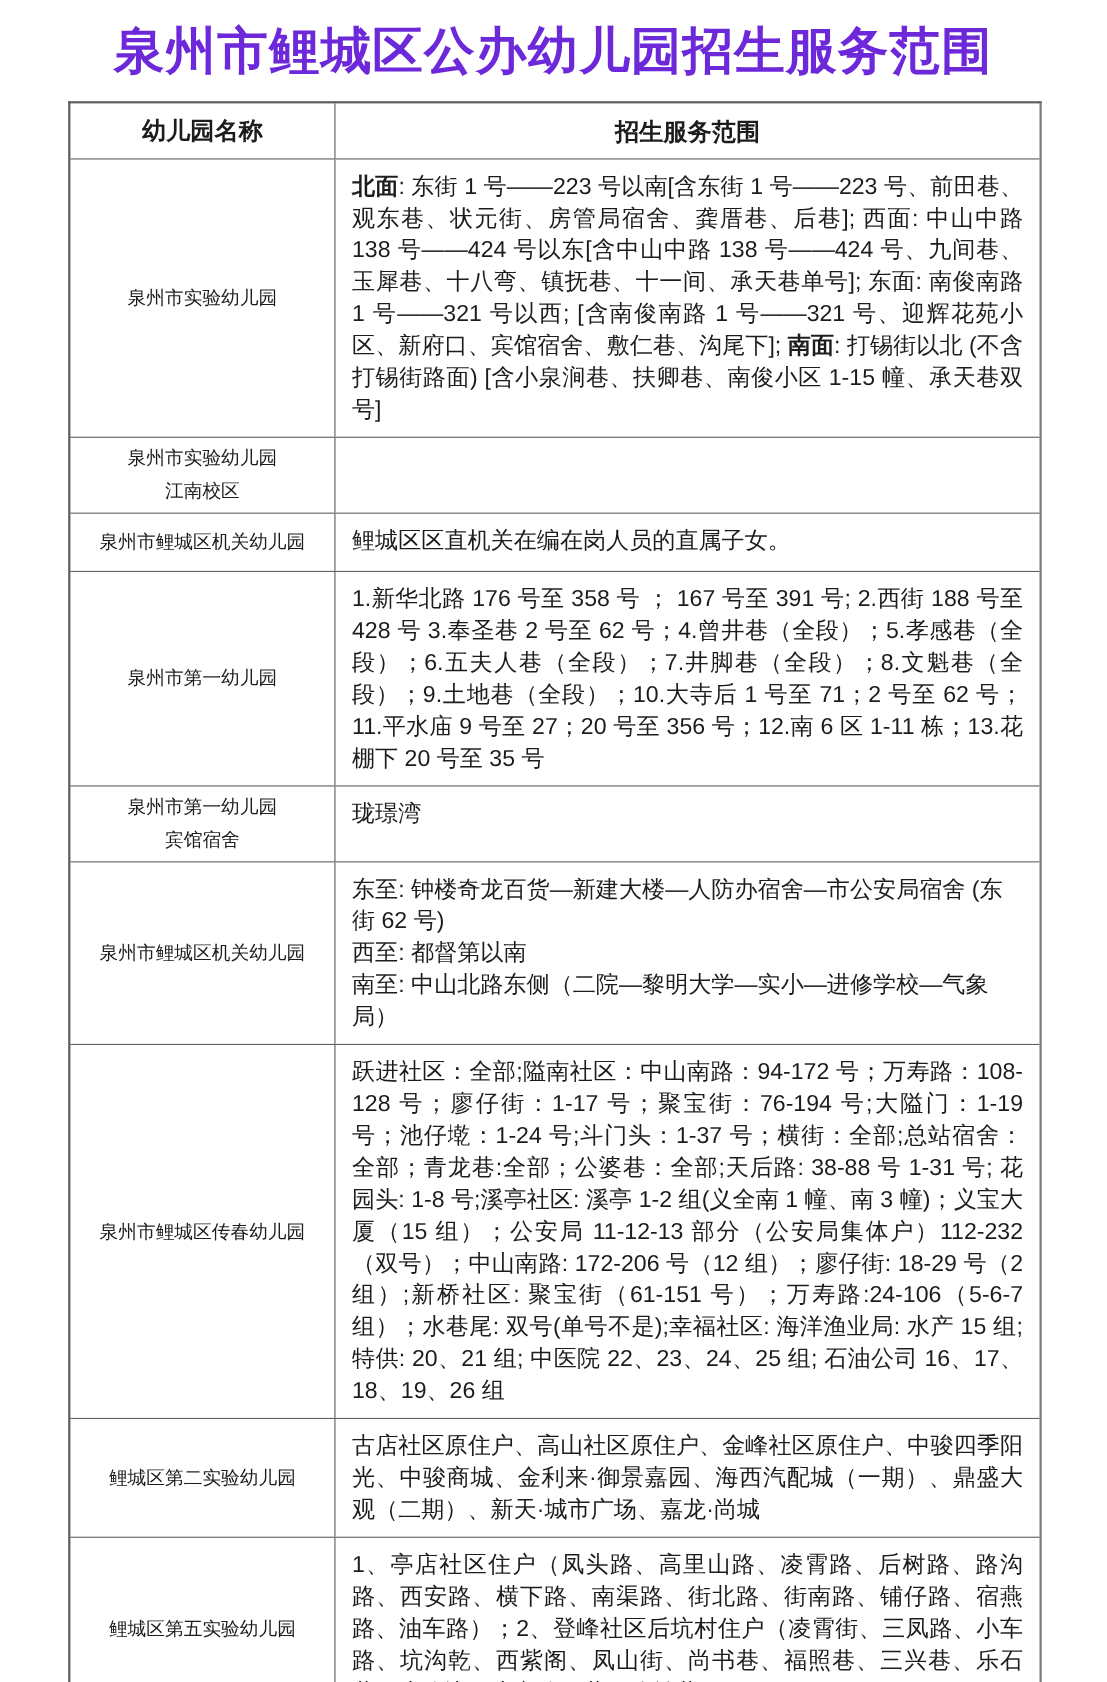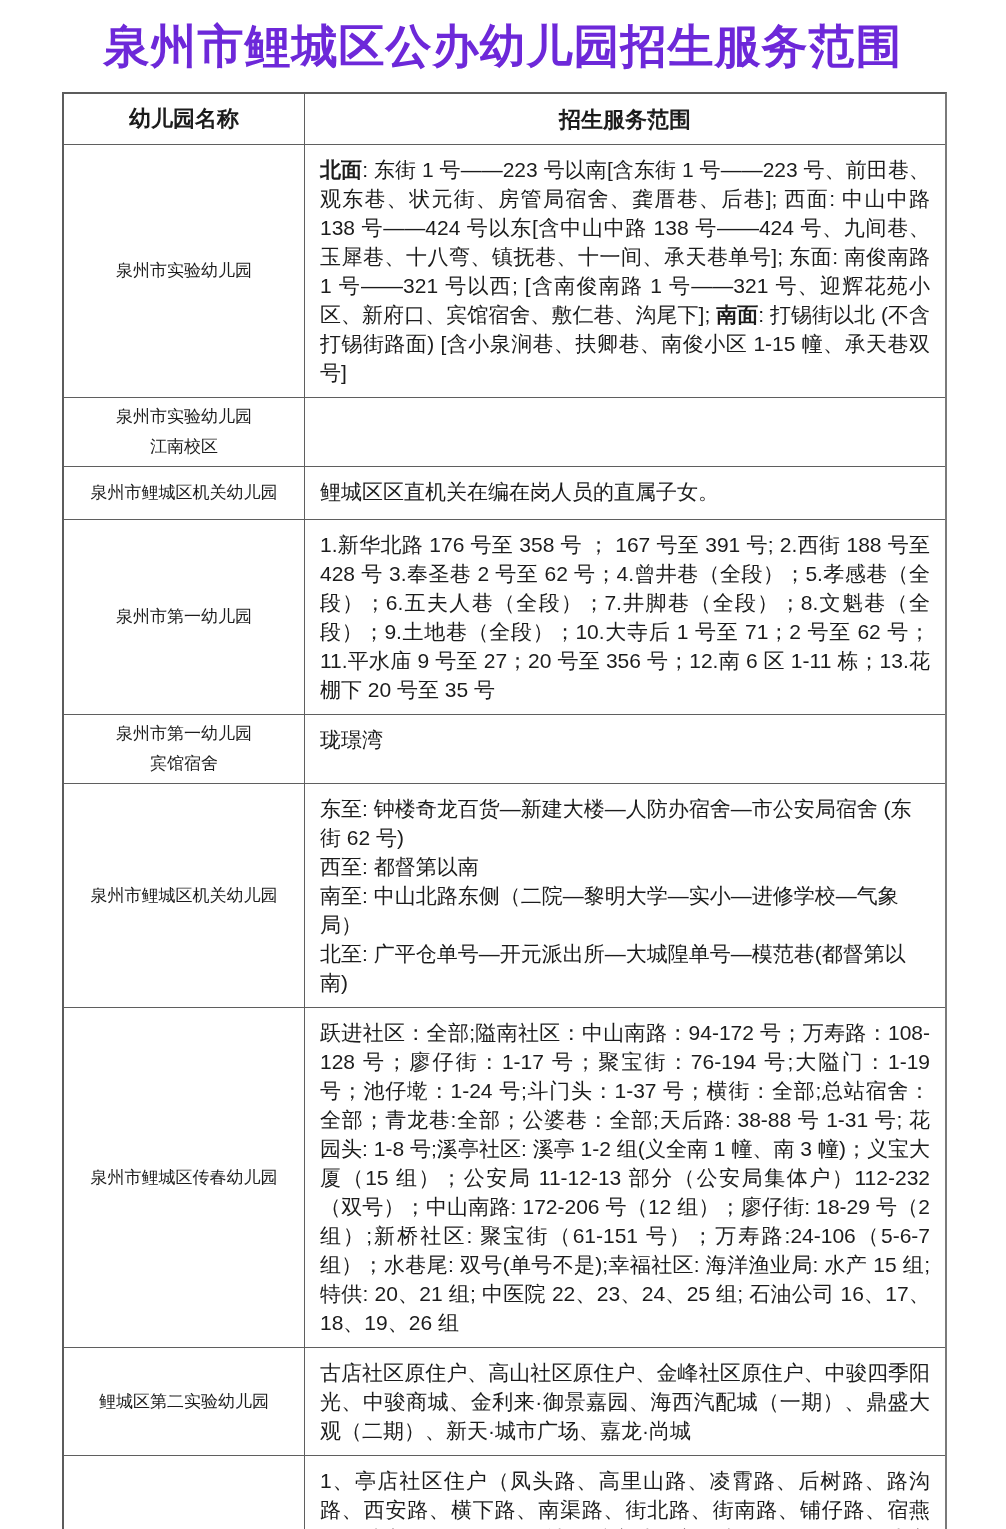--- a/index.html
+++ b/index.html
@@ -125,21 +125,20 @@
       </div>
       <div class="cell range-cell">珑璟湾</div>
     </div>
 
     <div class="row r6">
       <div class="cell name-cell">泉州市鲤城区机关幼儿园</div>
       <div class="cell range-cell">
         <div class="line">东至: 钟楼奇龙百货—新建大楼—人防办宿舍—市公安局宿舍 (东街 62 号)</div>
         <div class="line">西至: 都督第以南</div>
         <div class="line">南至: 中山北路东侧（二院—黎明大学—实小—进修学校—气象局）</div>
-        <div class="line">北至: 广平仓单号—开元派出所—大城隍单号—模范巷(都督第以南)</div>
       </div>
     </div>
 
     <div class="row r7">
       <div class="cell name-cell">泉州市鲤城区传春幼儿园</div>
       <div class="cell range-cell">跃进社区：全部;隘南社区：中山南路：94-172 号；万寿路：108-128 号；廖仔街：1-17 号；聚宝街：76-194 号;大隘门：1-19 号；池仔墘：1-24 号;斗门头：1-37 号；横街：全部;总站宿舍：全部；青龙巷:全部；公婆巷：全部;天后路: 38-88 号 1-31 号; 花园头: 1-8 号;溪亭社区: 溪亭 1-2 组(义全南 1 幢、南 3 幢)；义宝大厦（15 组）；公安局 11-12-13 部分（公安局集体户）112-232（双号）；中山南路: 172-206 号（12 组）；廖仔街: 18-29 号（2 组）;新桥社区: 聚宝街（61-151 号）；万寿路:24-106（5-6-7 组）；水巷尾: 双号(单号不是);幸福社区: 海洋渔业局: 水产 15 组; 特供: 20、21 组; 中医院 22、23、24、25 组; 石油公司 16、17、18、19、26 组</div>
     </div>
 
     <div class="row r8">
       <div class="cell name-cell">鲤城区第二实验幼儿园</div>

